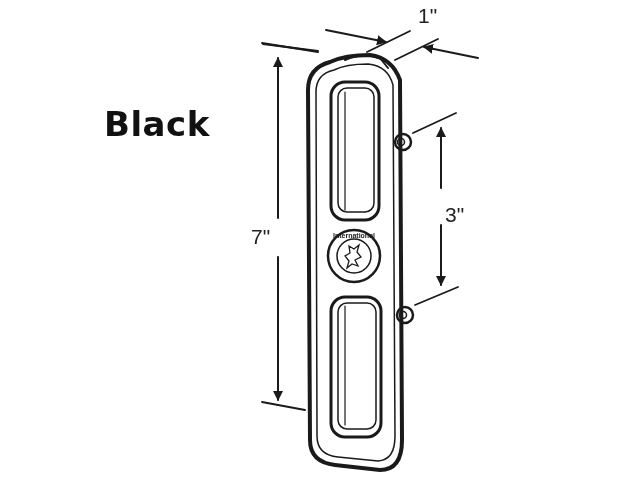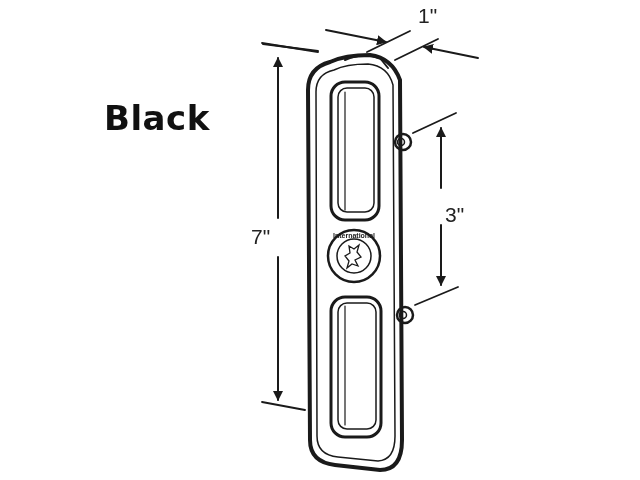--- a/index.html
+++ b/index.html
@@ -1,18 +1,18 @@
 <!DOCTYPE html>
 <html><head>
 <meta charset="utf-8">
 <style>
   html, body { margin: 0; padding: 0; background: #ffffff; }
   body { width: 640px; height: 480px; position: relative; overflow: hidden;
          font-family: "Liberation Sans", sans-serif; }
-  .color-label { position: absolute; left: 104px; top: 98px; font-size: 34px;
+  .color-label { position: absolute; left: 104px; top: 104px; font-size: 34px;
          font-weight: bold; color: #111; font-family: "DejaVu Sans", sans-serif; letter-spacing: 0.5px; }
   .dim { position: absolute; font-size: 21px; color: #222; font-family: "Liberation Sans", sans-serif; }
   svg { position: absolute; left: 0; top: 0; }
 </style>
 </head>
 <body>
 
 <div class="color-label">Black</div>
 
 <div class="dim" style="left:418px; top:4px;">1"</div>

